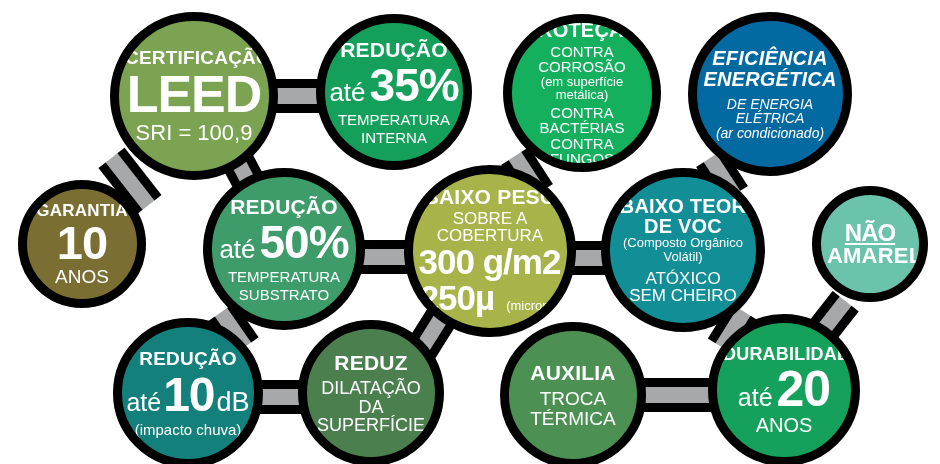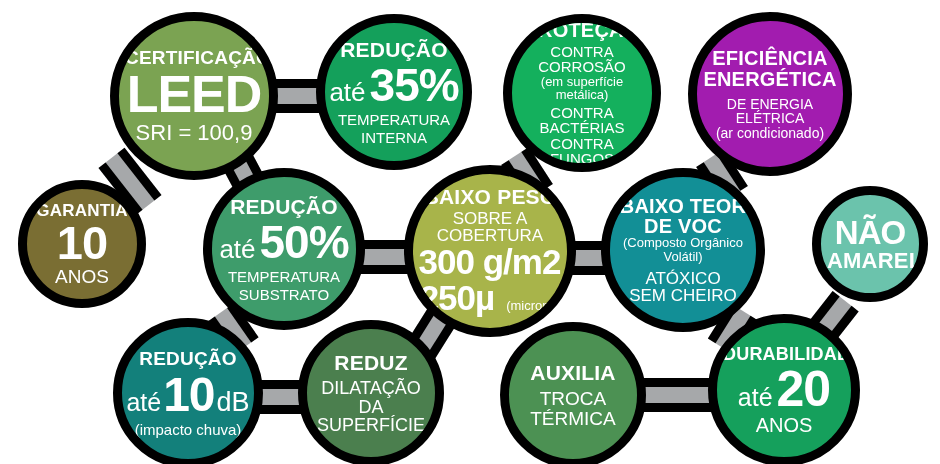--- a/index.html
+++ b/index.html
@@ -145,21 +145,21 @@
 
   
   #b-voc { left: 601px; top: 168px; width: 164px; height: 164px; background: #128F96; }
   #b-voc .t-head  { font-size: 20px; }
   #b-voc .t-tiny  { font-size: 13px; display: block; }
   #b-voc .t-small { font-size: 17px; }
   #b-voc .gap     { height: 7px; }
 
   
   #b-nao { left: 812px; top: 186px; width: 116px; height: 116px; background: #6BC3AC; }
-  #b-nao .t-big  { font-size: 33px; }
+  #b-nao .t-big  { font-size: 24px; text-decoration: underline; }
   #b-nao .t-head { font-size: 22px; }
 
   
   #b-red10 { left: 113px; top: 318px; width: 150px; height: 150px; background: #13807B; }
   #b-red10 .t-head  { font-size: 19px; margin-bottom: 2px; }
   #b-red10 .t-pre   { font-size: 25px; }
   #b-red10 .t-big   { font-size: 48px; }
   #b-red10 .t-unit  { font-size: 27px; font-weight: normal; }
   #b-red10 .t-tiny  { font-size: 15px; display: block; margin-top: 2px; }
 
@@ -237,21 +237,21 @@
   <div class="bubble" id="b-prot" style="background: rgb(20, 176, 93);">
     <div class="inner">
       <span class="t-head">PROTEÇÃO</span>
       <span class="t-small">CONTRA CORROSÃO</span>
       <span class="t-tiny">(em superfície metálica)</span>
       <span class="t-small">CONTRA BACTÉRIAS</span>
       <span class="t-small">CONTRA FUNGOS</span>
     </div>
   </div>
 
-  <div class="bubble" id="b-efic" style="background: #a21caf;">
+  <div class="bubble" id="b-efic" style="background: #0369a1; font-style: italic;">
     <div class="inner">
       <span class="t-head">EFICIÊNCIA</span>
       <span class="t-head">ENERGÉTICA</span>
       <div class="gap"></div>
       <span class="t-small">DE ENERGIA ELÉTRICA</span>
       <span class="t-small">(ar condicionado)</span>
     </div>
   </div>
 
   <div class="bubble" id="b-gar" style="background: rgb(122, 110, 51);">

